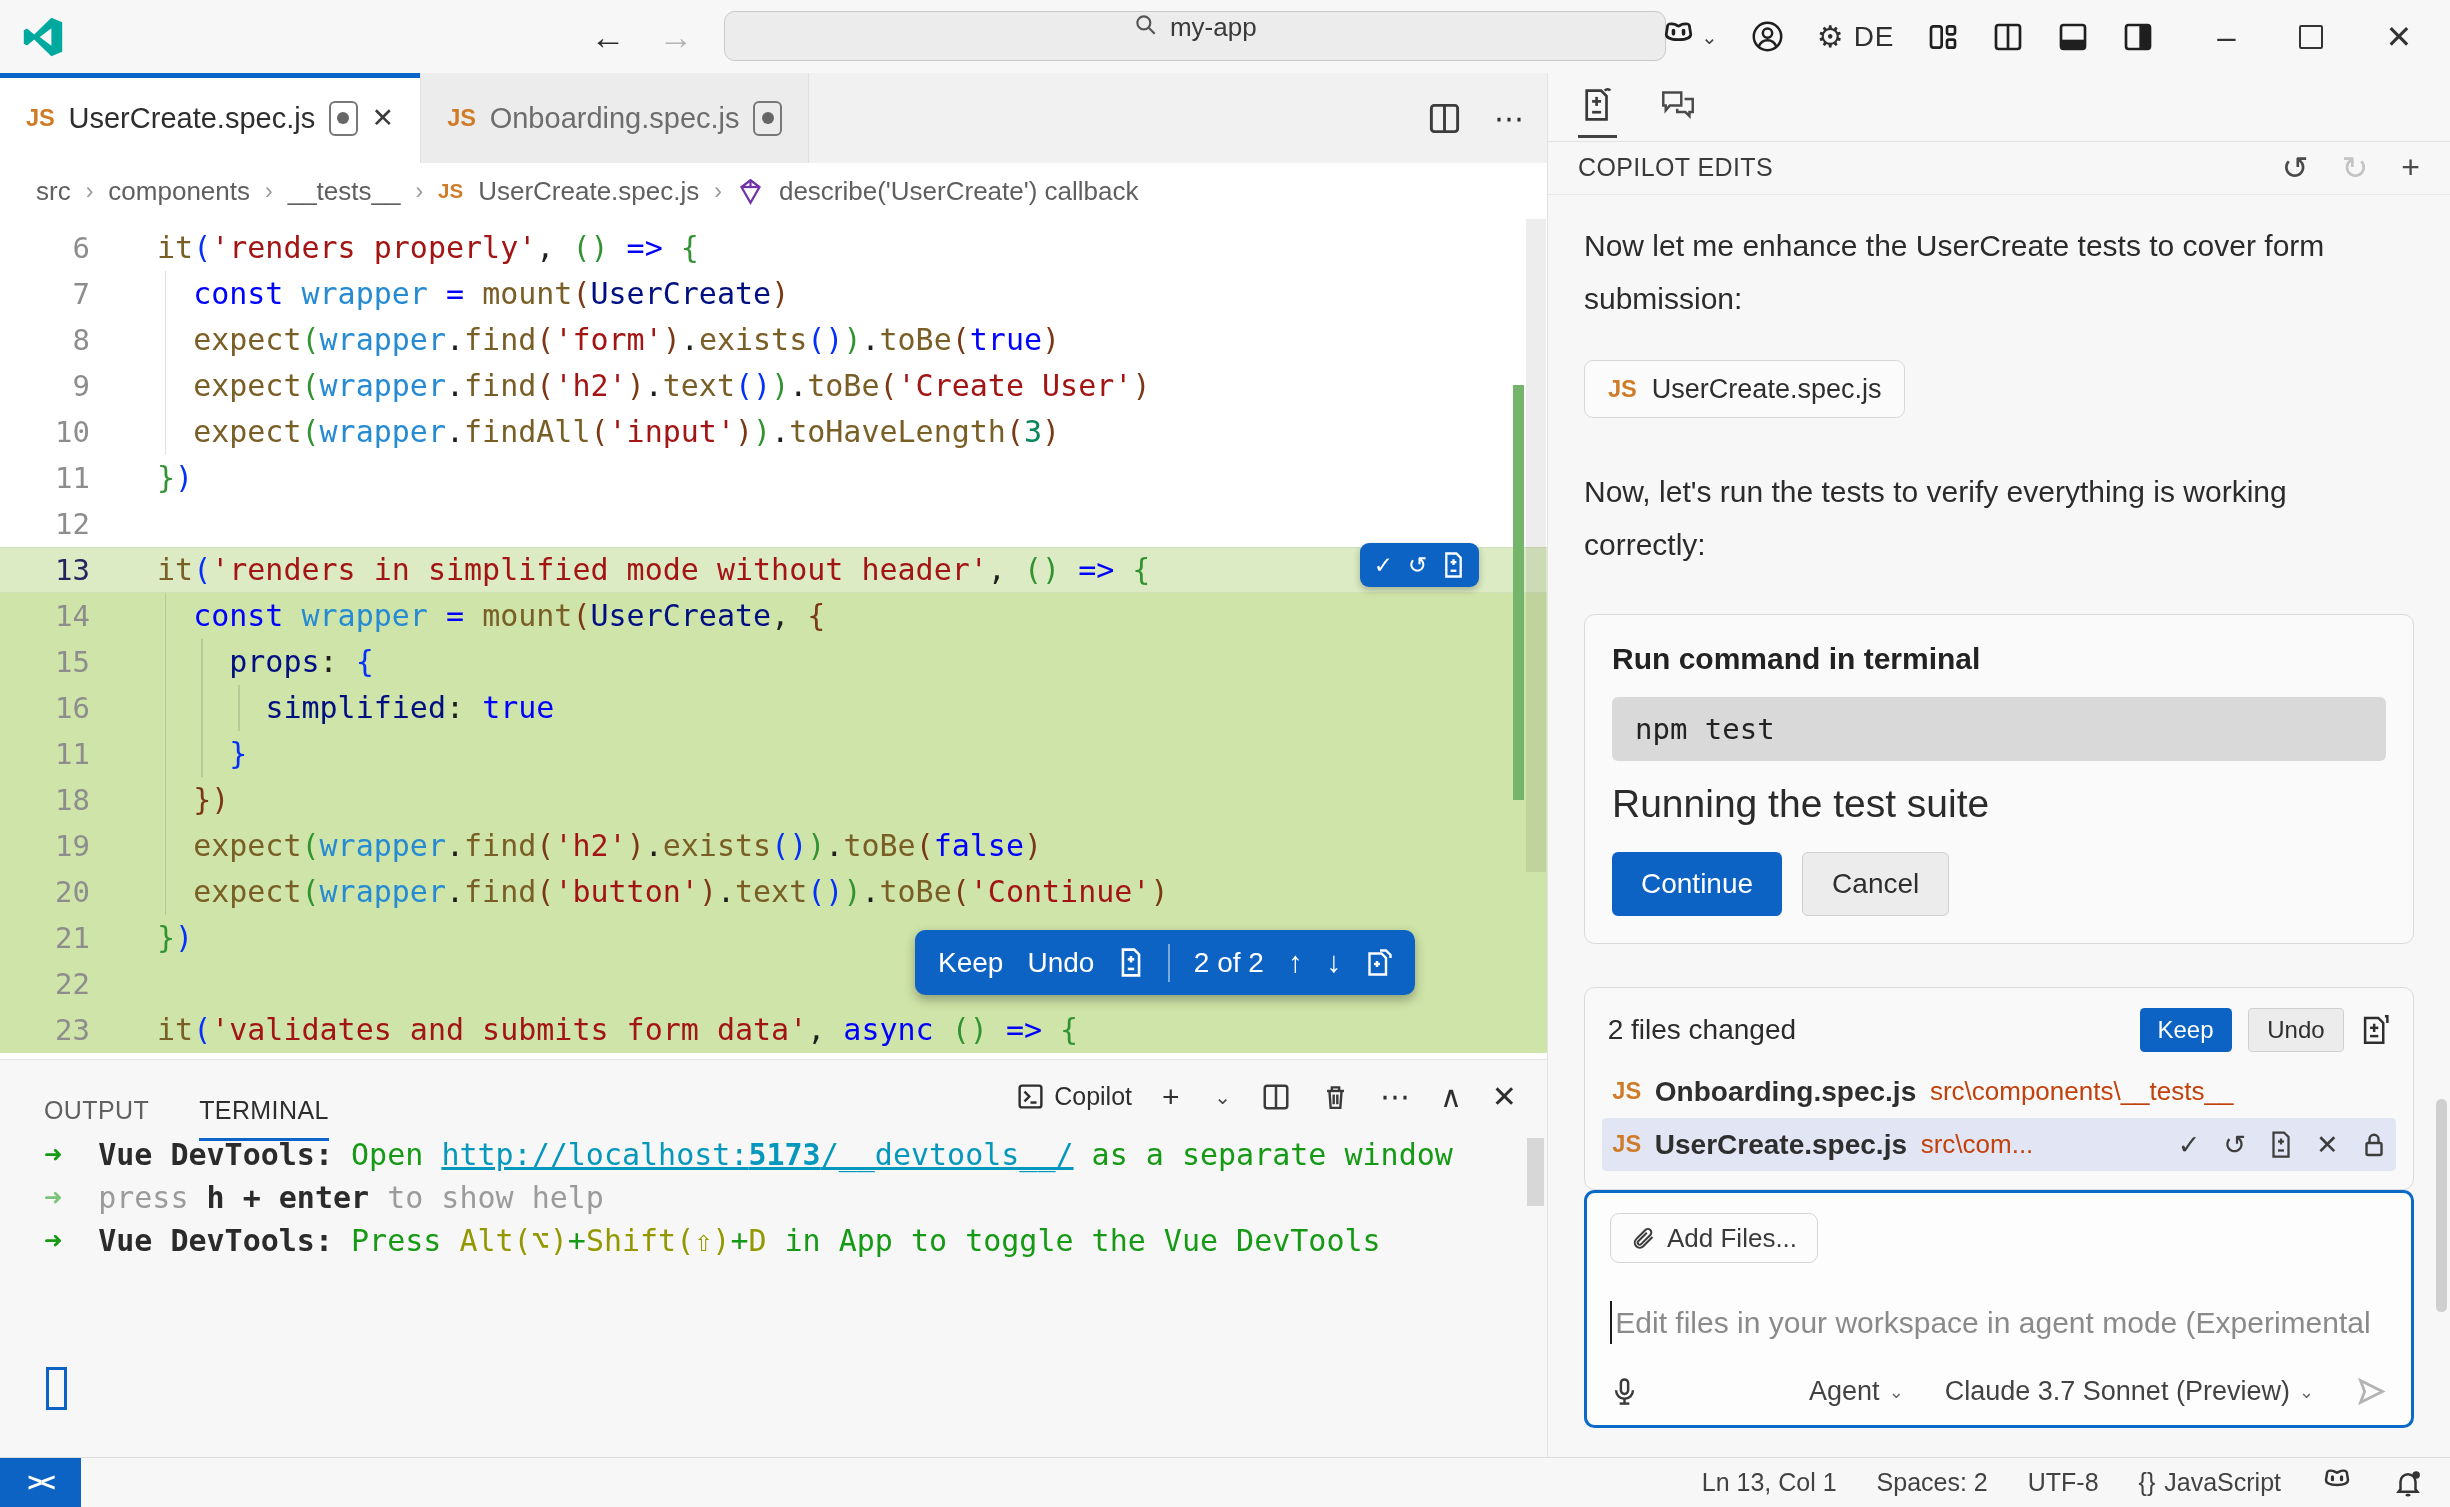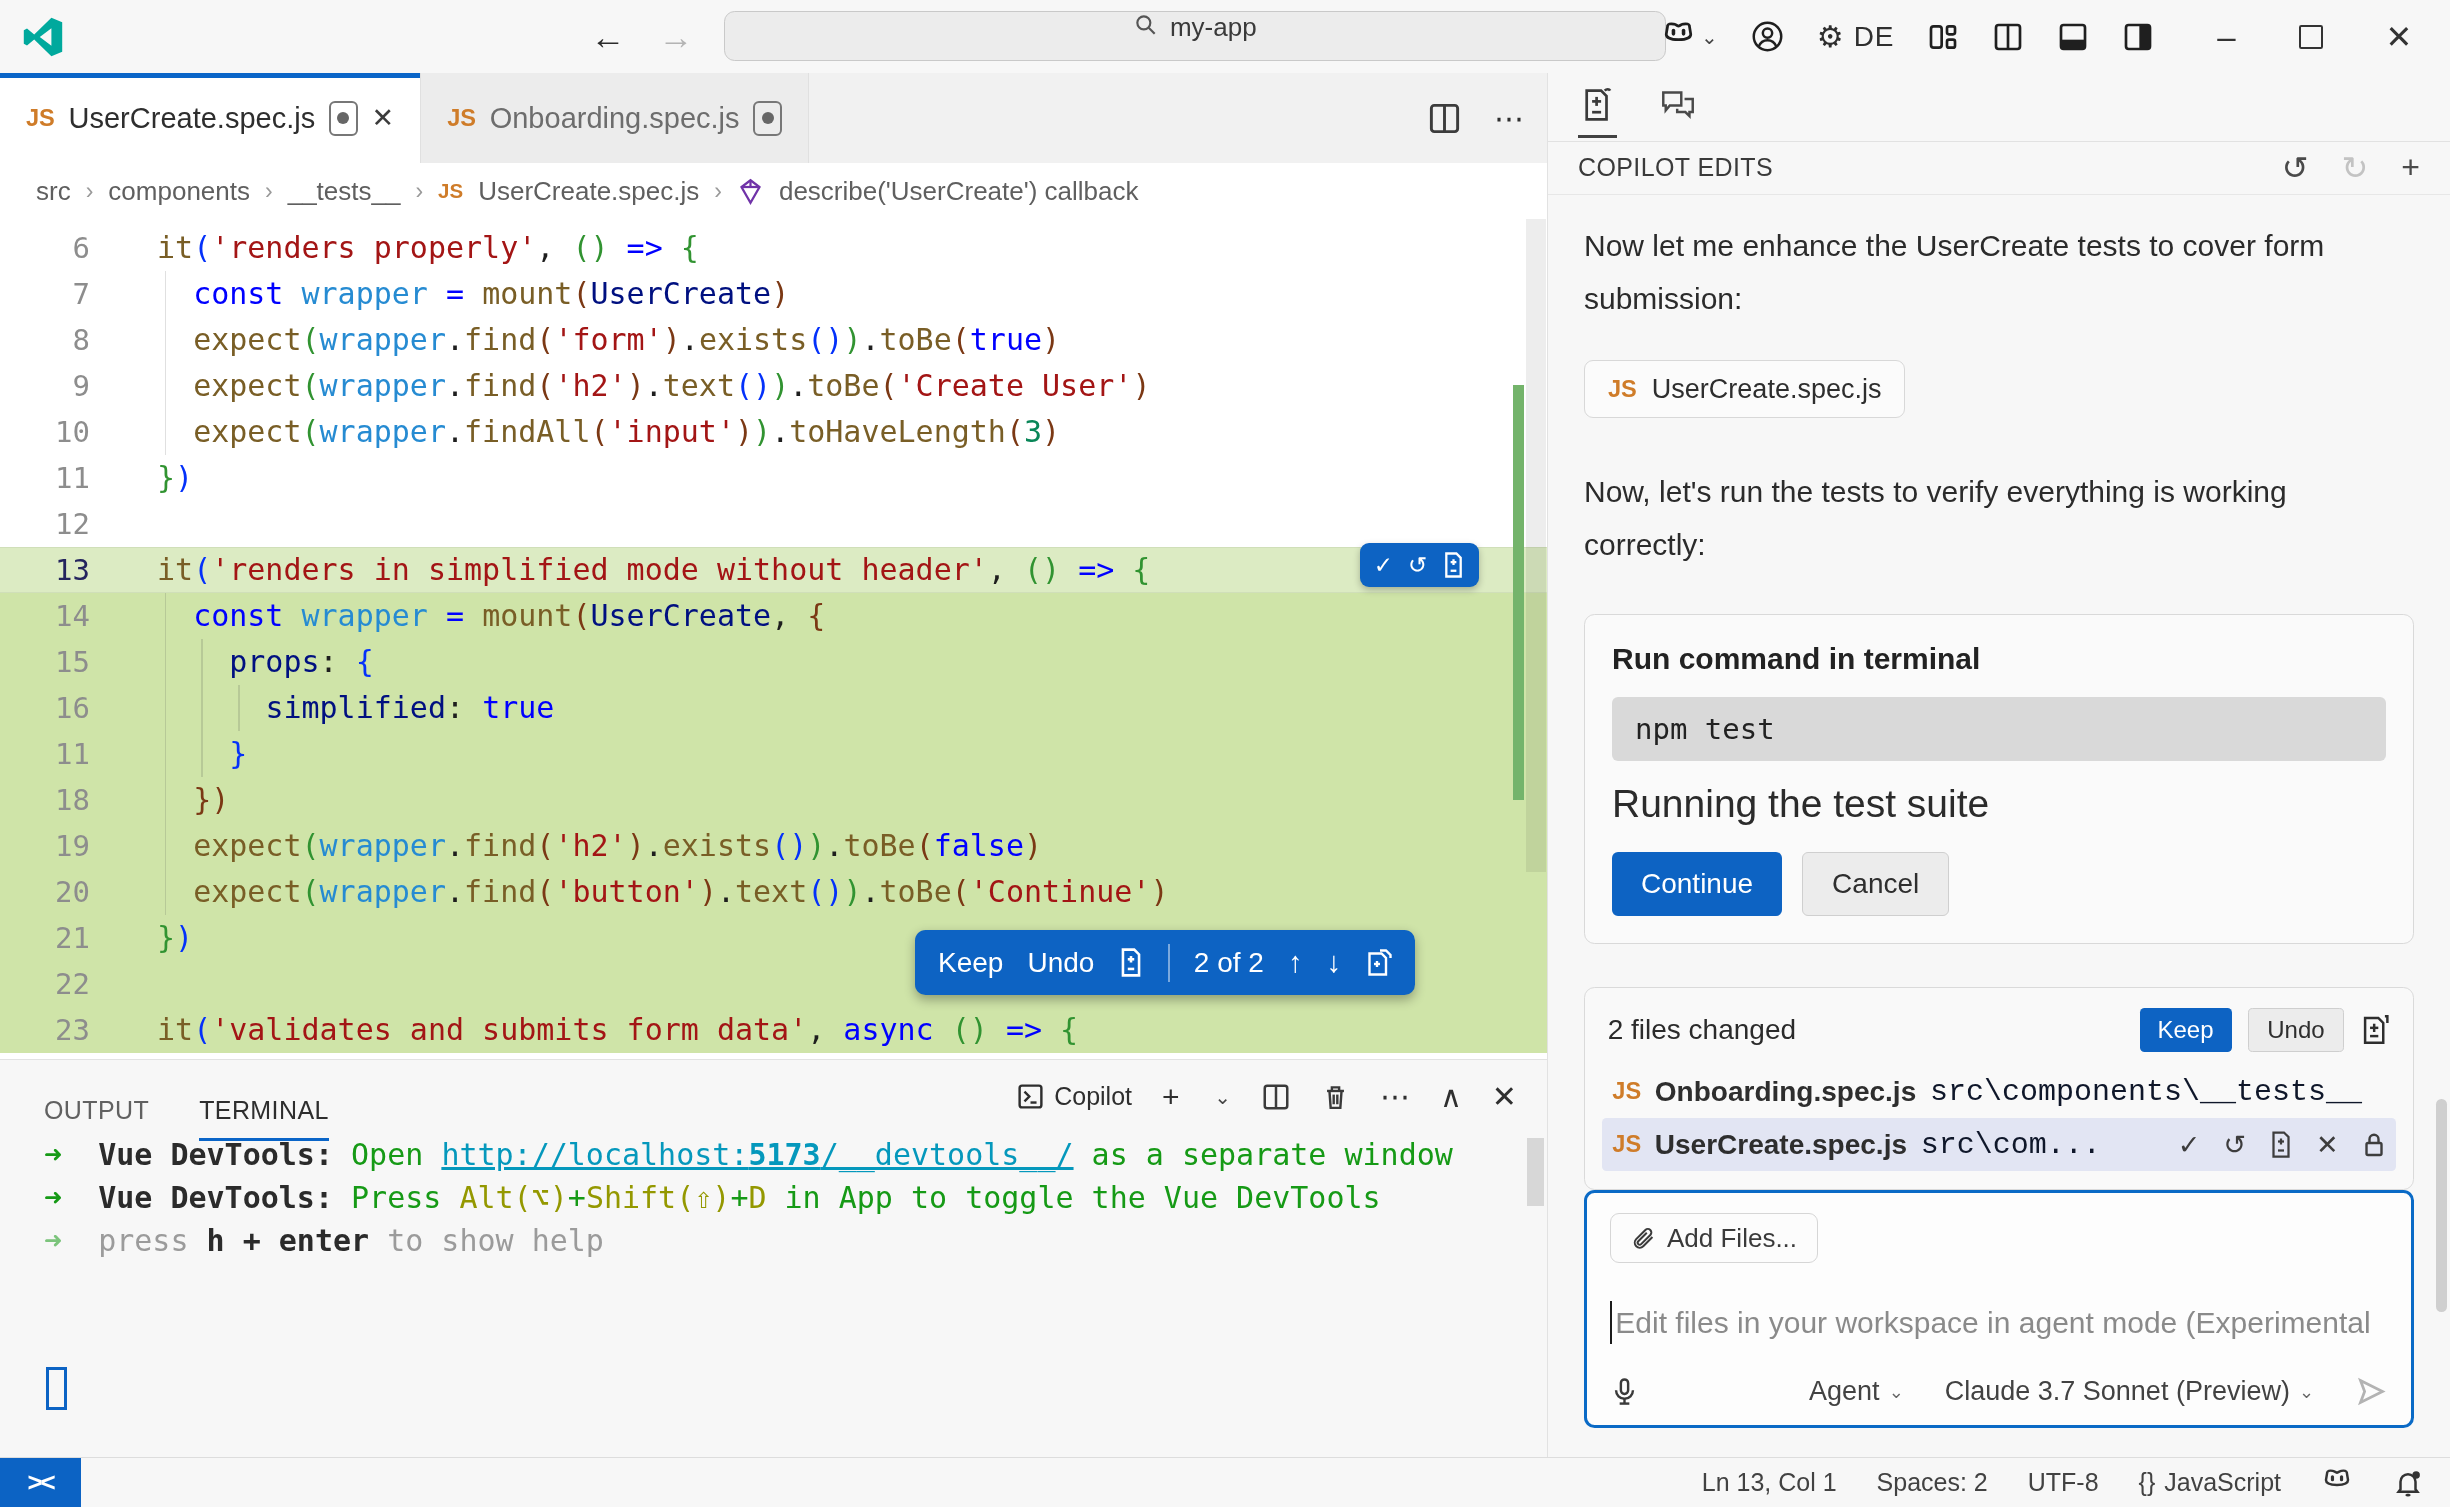--- a/index.html
+++ b/index.html
@@ -122,21 +122,21 @@
   .btn { border-radius:6px; font-size:28px; height:64px; display:flex; align-items:center; padding:0 29px; cursor:default; }
   .btn-primary { background:#0d63c3; color:#fff; }
   .btn-secondary { background:#ececec; color:#2e2e2e; border:1.5px solid #cfcfcf; }
 
   .files-card { margin-top:43px; border:1.5px solid #dadada; border-radius:10.6px; padding:15px 16.7px 18px; background:#f9f9f9; }
   .files-head { display:flex; align-items:center; gap:16.7px; padding:4.6px 6px 13.7px; }
   .files-title { font-size:28px; color:#2b2b2b; margin-right:auto; }
   .btn-sm { border-radius:4.6px; font-size:24px; height:44px; display:flex; align-items:center; padding:0 18px; }
   .file-row { display:flex; align-items:center; gap:13.7px; height:53px; padding:0 10.6px; font-size:28px; border-radius:4.6px; }
   .file-row .fname { font-weight:bold; color:#2e2e2e; }
-  .file-row .fpath { color:#0f172a; font-size:30px;font-family:Liberation Mono, monospace; }
+  .file-row .fpath { color:#c2410c; font-size:26px; }
   .file-row.selected { background:#e2e5f3; }
   .file-row .row-icons { margin-left:auto; display:flex; align-items:center; gap:23px; color:#3d3d3d; font-size:27px; }
 
   .input-box { margin-top:auto; margin-bottom:29px; border:3px solid #0a6ac6; border-radius:10.6px; background:#fdfdfd; padding:20px 23px 16.7px; }
   .addfiles-chip { width:fit-content; display:flex; align-items:center; gap:12px; border:1.5px solid #d6d6d6; border-radius:9px;
     height:50px; padding:0 20px; font-size:26px; color:#3a3a3a; background:#fcfcfc; }
   .input-line { margin-top:33px; display:flex; align-items:center; height:53px; overflow:hidden; }
   .caret { width:2.3px; height:43px; background:#1b1b1b; margin-right:3px; flex:0 0 2.3px; }
   .placeholder { font-size:30px; color:#8a8a8a; white-space:nowrap; }
   .input-controls { margin-top:26px; display:flex; align-items:center; }
@@ -352,22 +352,22 @@
             </svg>
           </span>
           <span class="t-glyph">⋯</span>
           <span class="t-glyph">∧</span>
           <span class="t-glyph">✕</span>
         </div>
       </div>
       <div class="term-body">
         <div>
             <div class="t-line"><span class="t-grb">➜</span><span class="t-fg">  </span><span class="t-bold">Vue DevTools: </span><span class="t-grn">Open </span><span class="t-cyu">http://localhost:</span><span class="t-cyub">5173</span><span class="t-cyu">/__devtools__/</span><span class="t-grn"> as a separate window</span></div>
+            <div class="t-line"><span class="t-grd">➜</span><span class="t-fg">  </span><span class="t-dim">press </span><span class="t-bold">h + enter</span><span class="t-dim"> to show help</span></div>
             <div class="t-line"><span class="t-grb">➜</span><span class="t-fg">  </span><span class="t-bold">Vue DevTools: </span><span class="t-grn">Press </span><span class="t-yel">Alt(⌥)</span><span class="t-grn">+</span><span class="t-yel">Shift(⇧)</span><span class="t-grn">+</span><span class="t-yel">D</span><span class="t-grn"> in App to toggle the Vue DevTools</span></div>
-            <div class="t-line"><span class="t-grd">➜</span><span class="t-fg">  </span><span class="t-dim">press </span><span class="t-bold">h + enter</span><span class="t-dim"> to show help</span></div>
           </div>
         <div class="term-cursor"></div>
         <div class="term-scrollbar"></div>
       </div>
     </div>
   </div>
 
   <div class="right-panel">
     <div class="panel-tabs">
       <span class="ptab active">

